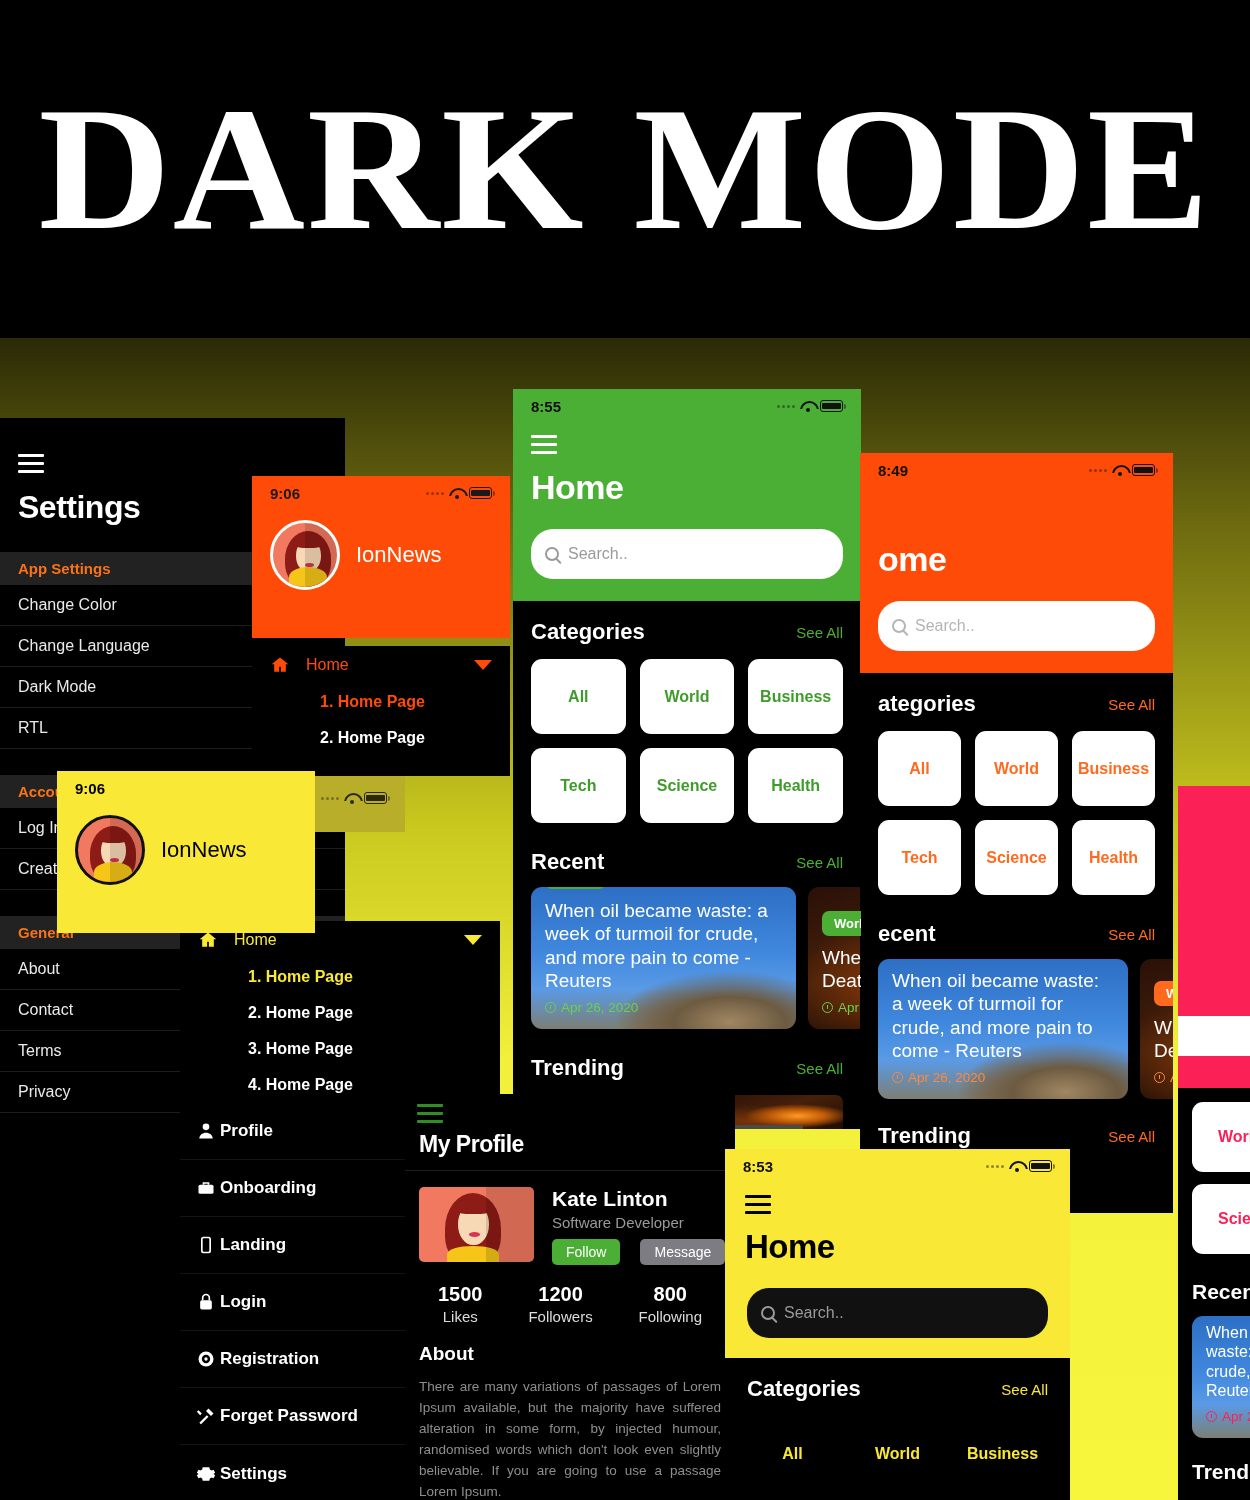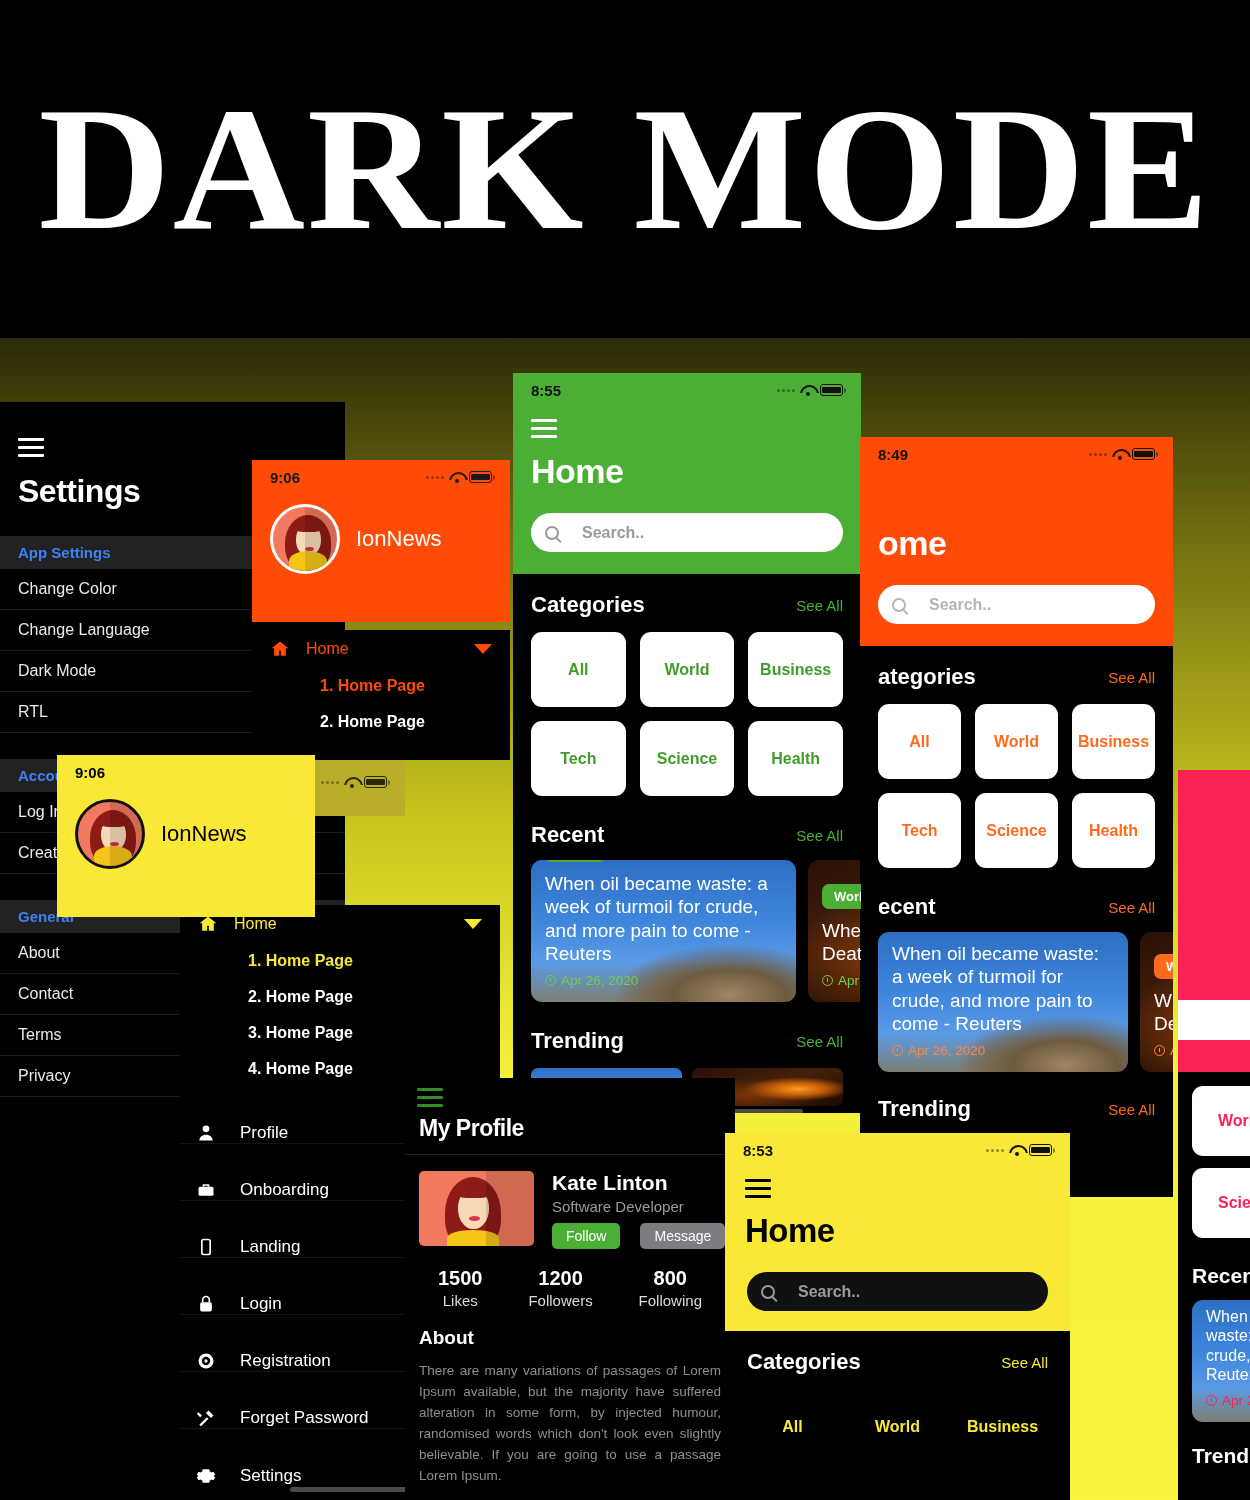--- a/index.html
+++ b/index.html
@@ -17,21 +17,21 @@
     transform:scaleX(1.04); white-space:nowrap;
   }
 
   
   #backdrop{
     position:absolute; left:0; top:338px; width:1250px; height:1162px;
     background:linear-gradient(180deg,#2a2a06 0%, #6d6a10 16%, #c9c81e 42%, #f2f03a 62%, #f7f53c 100%);
   }
 
   
-  .panel{ position:absolute; overflow:hidden; }
+  .panel{ position:absolute; overflow:hidden;margin-top:16px; }
   .statusbar{
     display:flex; align-items:center; justify-content:space-between;
     padding:0 18px; height:34px; font-size:15px; font-weight:bold;
   }
   .sb-right{ display:flex; align-items:center; gap:5px; }
   .dots{ display:flex; gap:2px; align-items:flex-end; opacity:.45; }
   .dots i{ width:3px; height:3px; border-radius:50%; background:currentColor; display:block; }
   .wifi{ width:15px; height:11px; position:relative; display:block; }
   .wifi::before{
     content:""; position:absolute; left:0; top:0; width:15px; height:15px;
@@ -46,22 +46,22 @@
   .batt i{ display:block; width:100%; height:100%; background:currentColor; border-radius:1px; }
   .batt::after{ content:""; position:absolute; right:-3.5px; top:3px; width:2px; height:5px; background:currentColor; opacity:.5; border-radius:0 2px 2px 0;}
 
   .hamb{ width:26px; }
   .hamb span{ display:block; height:3px; border-radius:1px; margin-bottom:5px; background:currentColor; }
   .hamb span:last-child{ margin-bottom:0; }
 
   .page-title{ font-size:34px; font-weight:bold; letter-spacing:-.5px; }
 
   .searchbox{
-    display:flex; align-items:center; gap:23px; border-radius:22px;
-    height:39px; padding:0 14px; font-size:16px;font-weight:bold;
+    display:flex; align-items:center; gap:9px; border-radius:22px;
+    height:50px; padding:0 14px; font-size:16px;
   }
   .mag{ width:14px; height:14px; border:2px solid currentColor; border-radius:50%; position:relative; flex:none;}
   .mag::after{ content:""; position:absolute; right:-5px; bottom:-3px; width:7px; height:2px; background:currentColor; transform:rotate(45deg); border-radius:1px;}
 
   .sec-head{ display:flex; align-items:center; justify-content:space-between; }
   .sec-title{ font-size:22px; font-weight:bold; color:#fff; }
   .see-all{ font-size:15px; }
 
   .cat-grid{ display:grid; grid-template-columns:repeat(3,1fr); gap:14px; }
   .cat-tile{
@@ -95,21 +95,21 @@
     background:
       radial-gradient(ellipse 45% 40% at 70% 55%, #ff9a23 0%, #c25c08 40%, rgba(70,25,8,0) 78%),
       radial-gradient(ellipse 70% 60% at 40% 70%, #7a3408 0%, rgba(40,16,6,0) 70%),
       linear-gradient(160deg,#2a1008 0%, #46200a 50%, #1b0a04 100%);
   }
 
   
   #settings{ left:0; top:402px; width:345px; height:1098px; background:#000; color:#fff; }
   #settings .hd{ padding:36px 18px 0; }
   #settings .page-title{ font-size:32px; margin-top:16px; margin-bottom:26px;}
-  .grp-head{ background:#222; color:#3b82f6; font-weight:bold; font-size:15px; padding:8px 18px; }
+  .grp-head{ background:#222; color:#f97316; font-weight:bold; font-size:15px; padding:8px 18px; }
   .set-row{ padding:11px 18px; font-size:16px; color:#eaeaea; border-bottom:1px solid #1d1d1d; }
   .spacer{ height:26px; }
 
   
   #ionOrange{ left:252px; top:460px; width:258px; height:162px; background:#ff4b08; color:#fff; }
   #ionOrange .statusbar{ color:#1a1a1a; }
   .brand{ display:flex; align-items:center; gap:16px; padding:10px 18px 0; }
   .avatar{
     width:70px; height:70px; border-radius:50%; overflow:hidden; position:relative;
     background:#f0795f; flex:none;
@@ -124,21 +124,21 @@
   .brand-name{ font-size:22px; }
 
   .nav-row{ display:flex; align-items:center; gap:16px; padding:9px 18px; font-size:16px; }
   .ico{ width:20px; height:20px; flex:none; display:block; }
   .caret-d{ margin-left:auto; width:0;height:0;border-left:9px solid transparent;border-right:9px solid transparent;border-top:10px solid currentColor;}
   .caret-r{ margin-left:auto; width:0;height:0;border-top:8px solid transparent;border-bottom:8px solid transparent;border-left:11px solid currentColor;}
   .sub-row{ padding:9px 18px 9px 68px; font-size:16px; font-weight:bold; }
 
   
   #darkMenu{ left:180px; top:905px; width:320px; height:595px; background:#000; color:#fff; }
-  #darkMenu .menu-row{ display:flex; align-items:flex-end; gap:24px; padding:0 16px; height:57px; font-size:17px; border-bottom:1px solid #141414;}
+  #darkMenu .menu-row{ display:flex; align-items:center; gap:4px; padding:0 16px; height:57px; font-size:17px; border-bottom:1px solid #141414;font-weight:bold;}
 
   
   #ionYellow{ left:57px; top:755px; width:258px; height:162px; background:#fae837; color:#000; }
 
   
   #oliveStrip{ left:315px; top:760px; width:90px; height:56px; background:#b8ae2a; }
 
   
   #green{ left:513px; top:373px; width:348px; height:740px; background:#000; }
   #green .hero{ background:#4caf35; padding-bottom:22px; }

